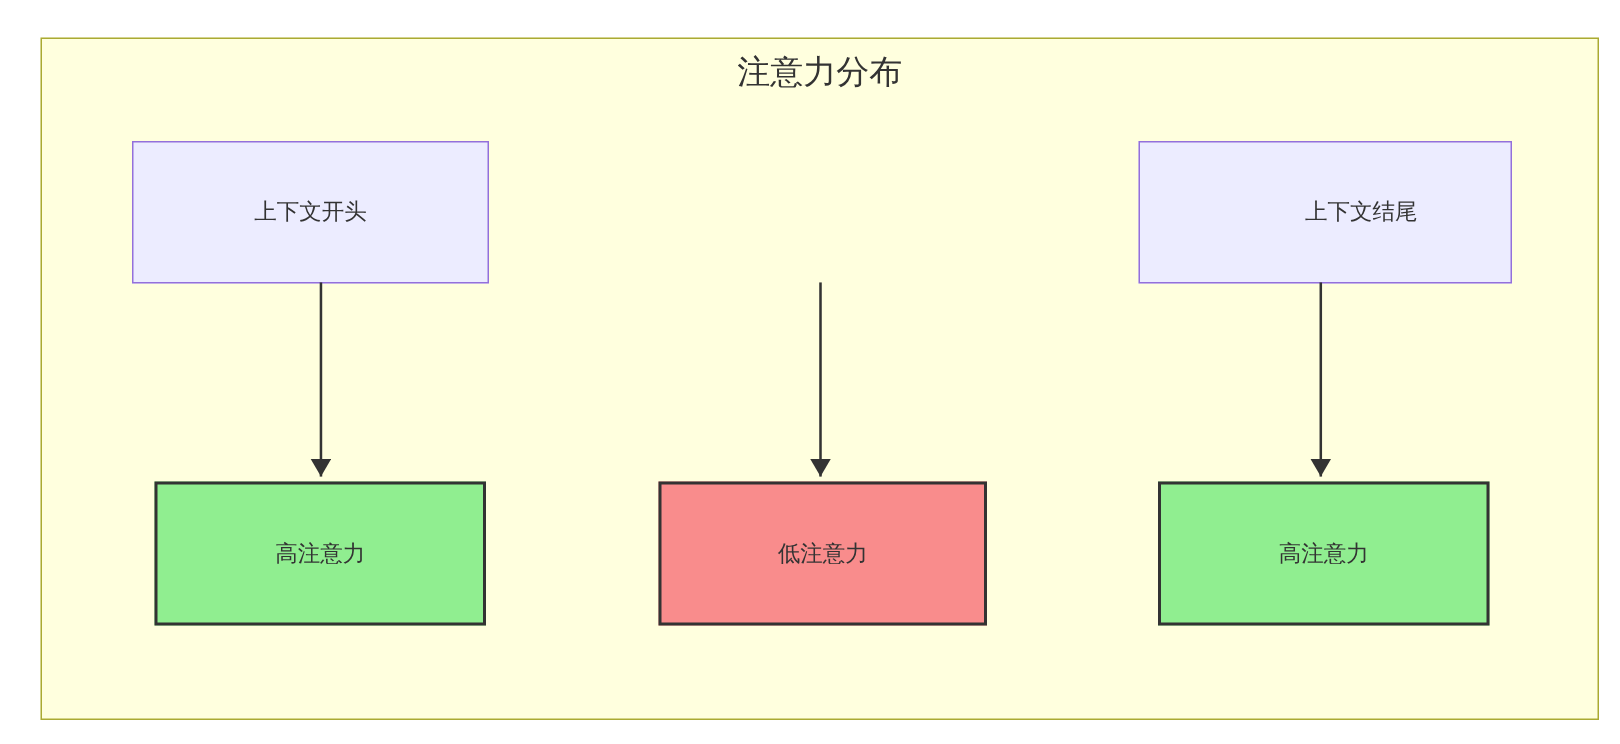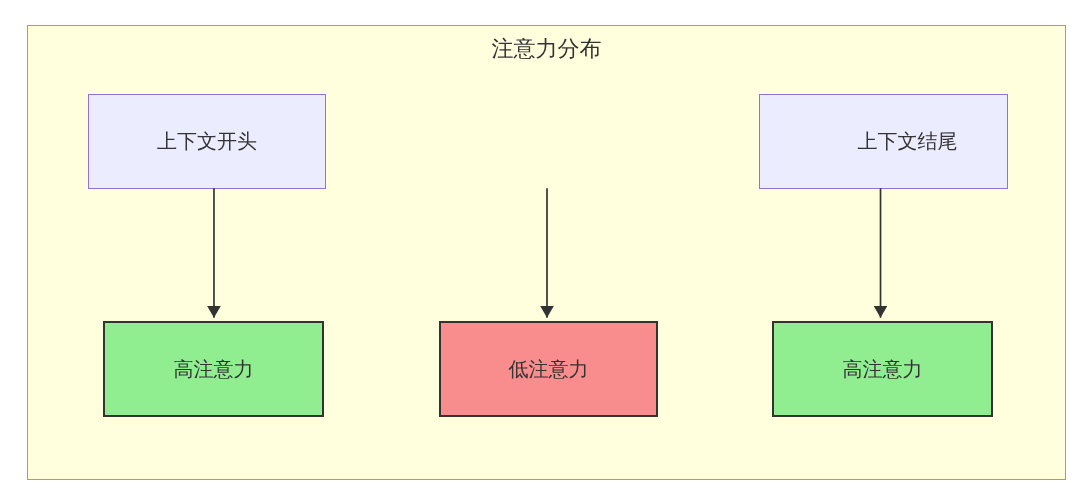--- a/index.html
+++ b/index.html
@@ -36,21 +36,21 @@
     font-size: 22px;
     line-height: 26px;
     color: var(--text, #333333);
   }
   .node {
     position: absolute;
     box-sizing: border-box;
     display: flex;
     align-items: center;
     justify-content: center;
-    font-size: 20px;
+    font-size: 15px;
     color: var(--text, #333333);
     text-align: center;
   }
   .ctx-node {
     background: var(--context-node-bg, #ececff);
     border: 1.3px solid var(--context-node-border, #9370db);
     top: 68px;
     height: 95px;
   }
   .ctx-start  { left: 60px;  width: 238px; }

